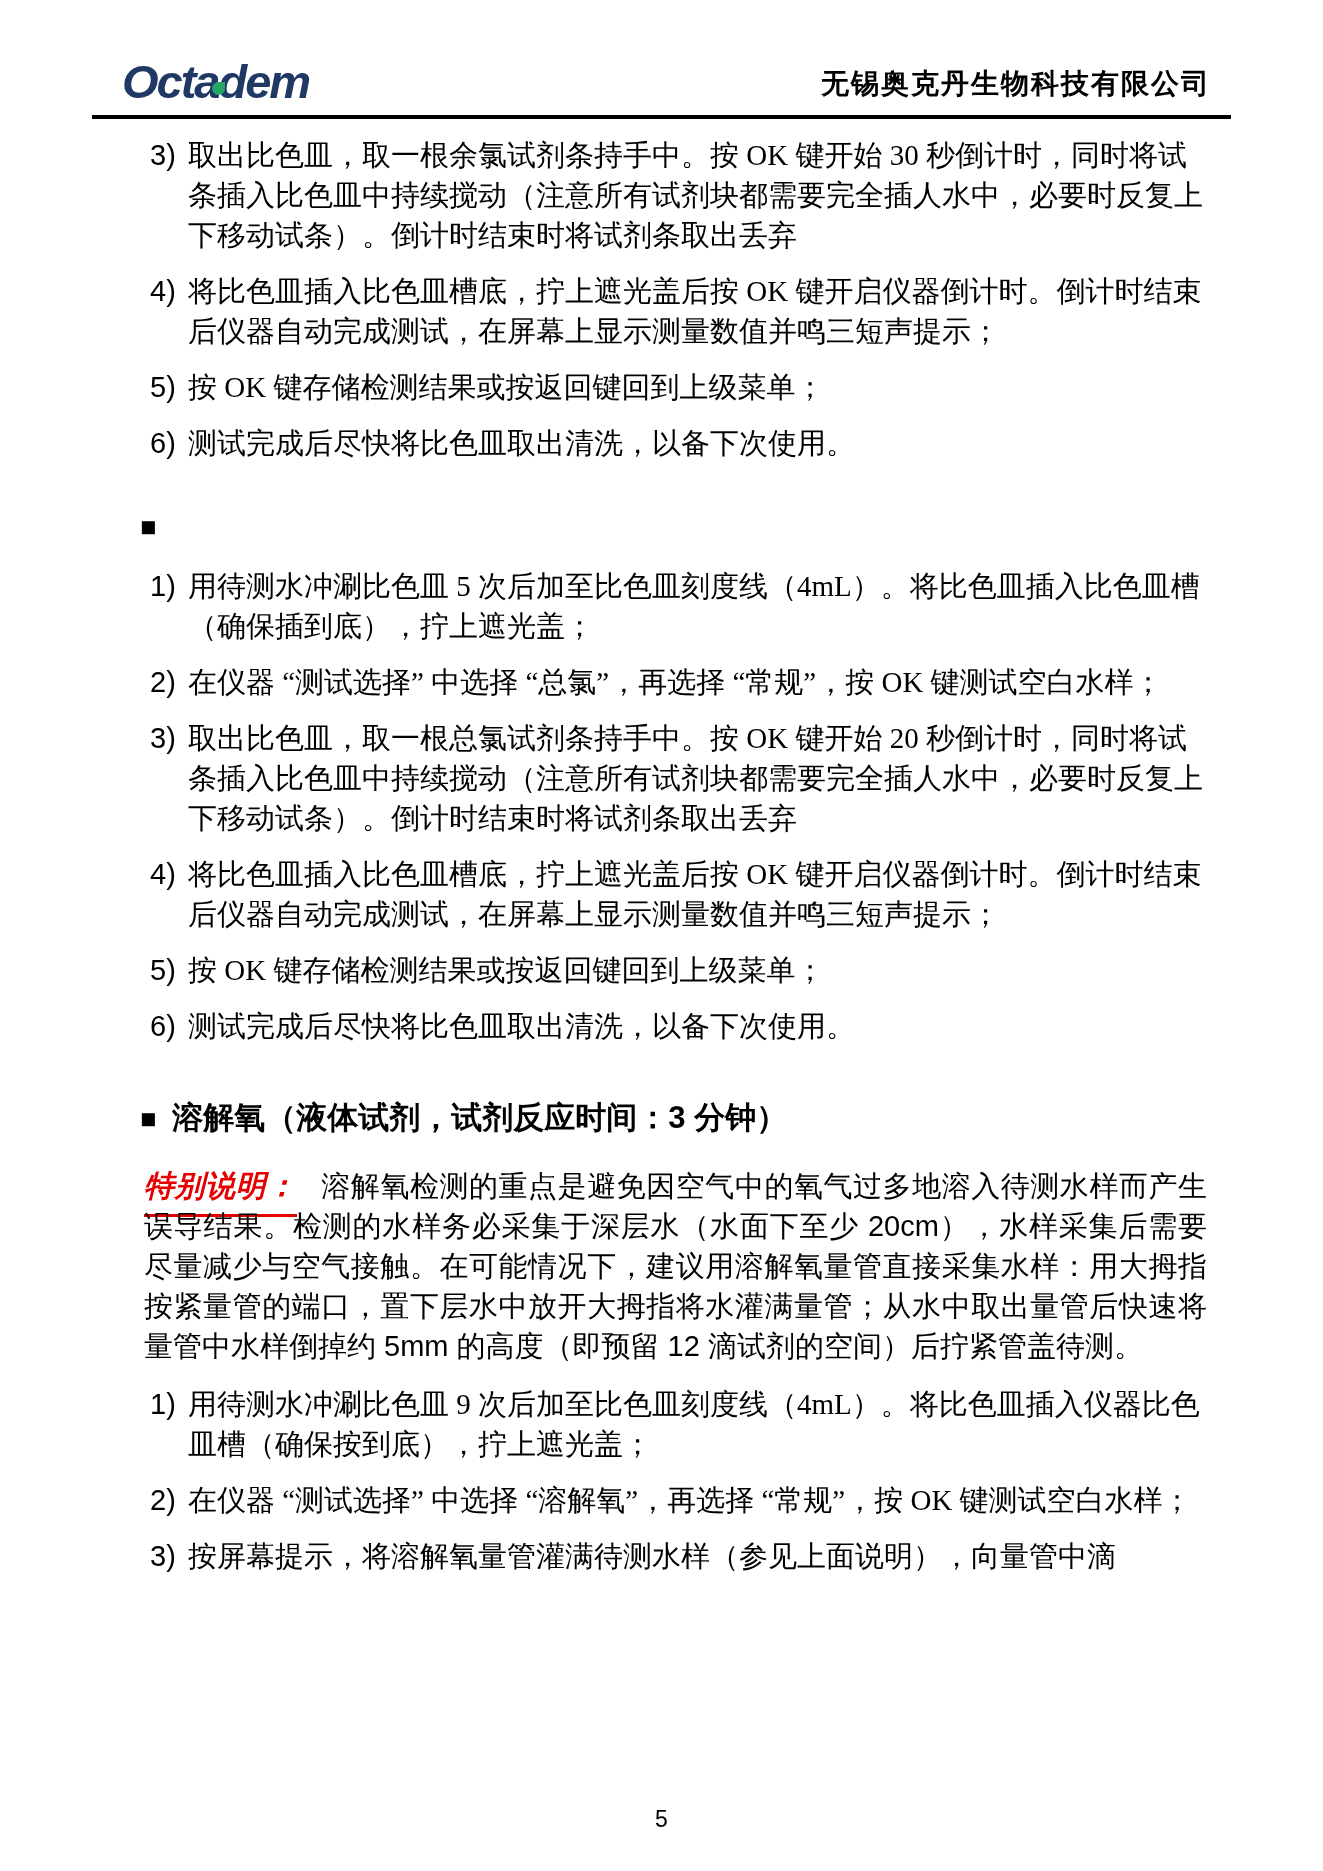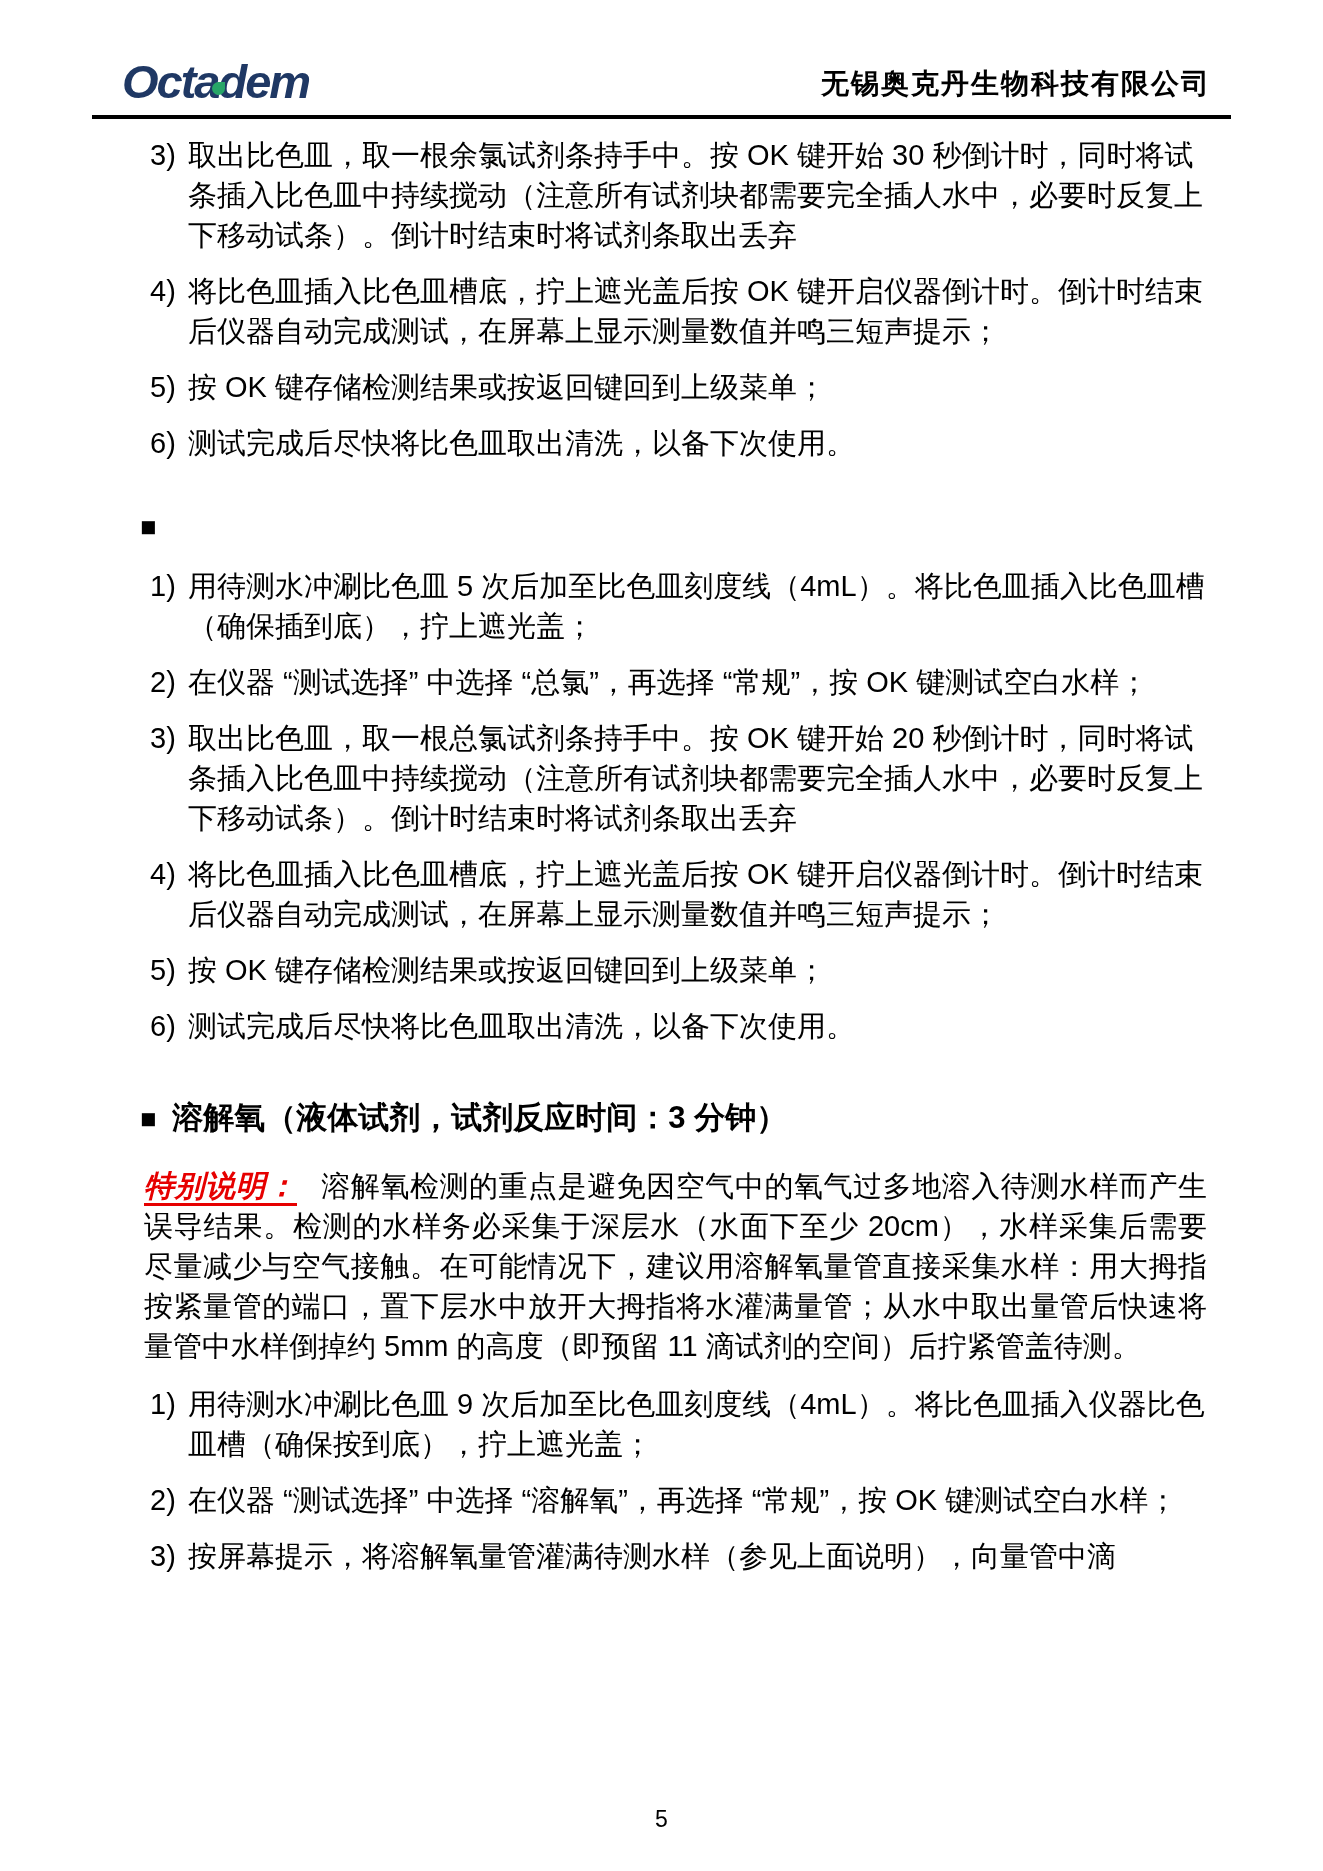--- a/index.html
+++ b/index.html
@@ -39,34 +39,34 @@
     padding-bottom:2px;letter-spacing:2px;margin-top:21px;
   }
   .rule{height:4px;background:#000;margin:0 92px;}
   
   main{
     padding:16px 116px 0 150px;
     font-size:29px;line-height:40px;
   }
   .li{display:flex;margin-bottom:16px;}
   .num{flex:0 0 38px;}
-  .txt{flex:1;}
+  .txt{flex:1;font-family:Liberation Serif, serif;}
   .sec-heading{
     display:flex;align-items:center;gap:16px;
     font-size:31px;font-weight:bold;line-height:44px;
     margin:50px 0 26px -10px;
   }
   .bullet{font-size:27px;line-height:1;transform:translateY(1px);}
   .note{margin:0 0 18px -6px;text-align:justify;}
   .note-label{
     color:var(--note-color);
     font-weight:bold;font-style:italic;
     font-size:30px;
     border-bottom:3px solid var(--note-color);
-    padding-bottom:1px;margin-right:16px;
+    padding-bottom:12px;margin-right:16px;
     white-space:nowrap;
   }
   
   footer{
     position:absolute;left:0;right:0;bottom:38px;
     text-align:center;font-size:23px;
   }
 </style>
 </head>
 <body>
@@ -135,21 +135,21 @@
         </div>
     </section>
 
     <section>
       <h2 class="sec-heading">
         <span class="bullet">■</span>
         <span>溶解氧（液体试剂，试剂反应时间：3 分钟）</span>
       </h2>
       <p class="note">
         <span class="note-label">特别说明：</span>
-        <span class="note-body">溶解氧检测的重点是避免因空气中的氧气过多地溶入待测水样而产生误导结果。检测的水样务必采集于深层水（水面下至少 20cm），水样采集后需要尽量减少与空气接触。在可能情况下，建议用溶解氧量管直接采集水样：用大拇指按紧量管的端口，置下层水中放开大拇指将水灌满量管；从水中取出量管后快速将量管中水样倒掉约 5mm 的高度（即预留 11 滴试剂的空间）后拧紧管盖待测。</span>
+        <span class="note-body">溶解氧检测的重点是避免因空气中的氧气过多地溶入待测水样而产生误导结果。检测的水样务必采集于深层水（水面下至少 20cm），水样采集后需要尽量减少与空气接触。在可能情况下，建议用溶解氧量管直接采集水样：用大拇指按紧量管的端口，置下层水中放开大拇指将水灌满量管；从水中取出量管后快速将量管中水样倒掉约 5mm 的高度（即预留 12 滴试剂的空间）后拧紧管盖待测。</span>
       </p>
       <div class="list">
           <div class="li">
             <span class="num">1)</span>
             <span class="txt">用待测水冲涮比色皿 9 次后加至比色皿刻度线（4mL）。将比色皿插入仪器比色皿槽（确保按到底），拧上遮光盖；</span>
           </div>
           <div class="li">
             <span class="num">2)</span>
             <span class="txt">在仪器 “测试选择” 中选择 “溶解氧”，再选择 “常规”，按 OK 键测试空白水样；</span>
           </div>

